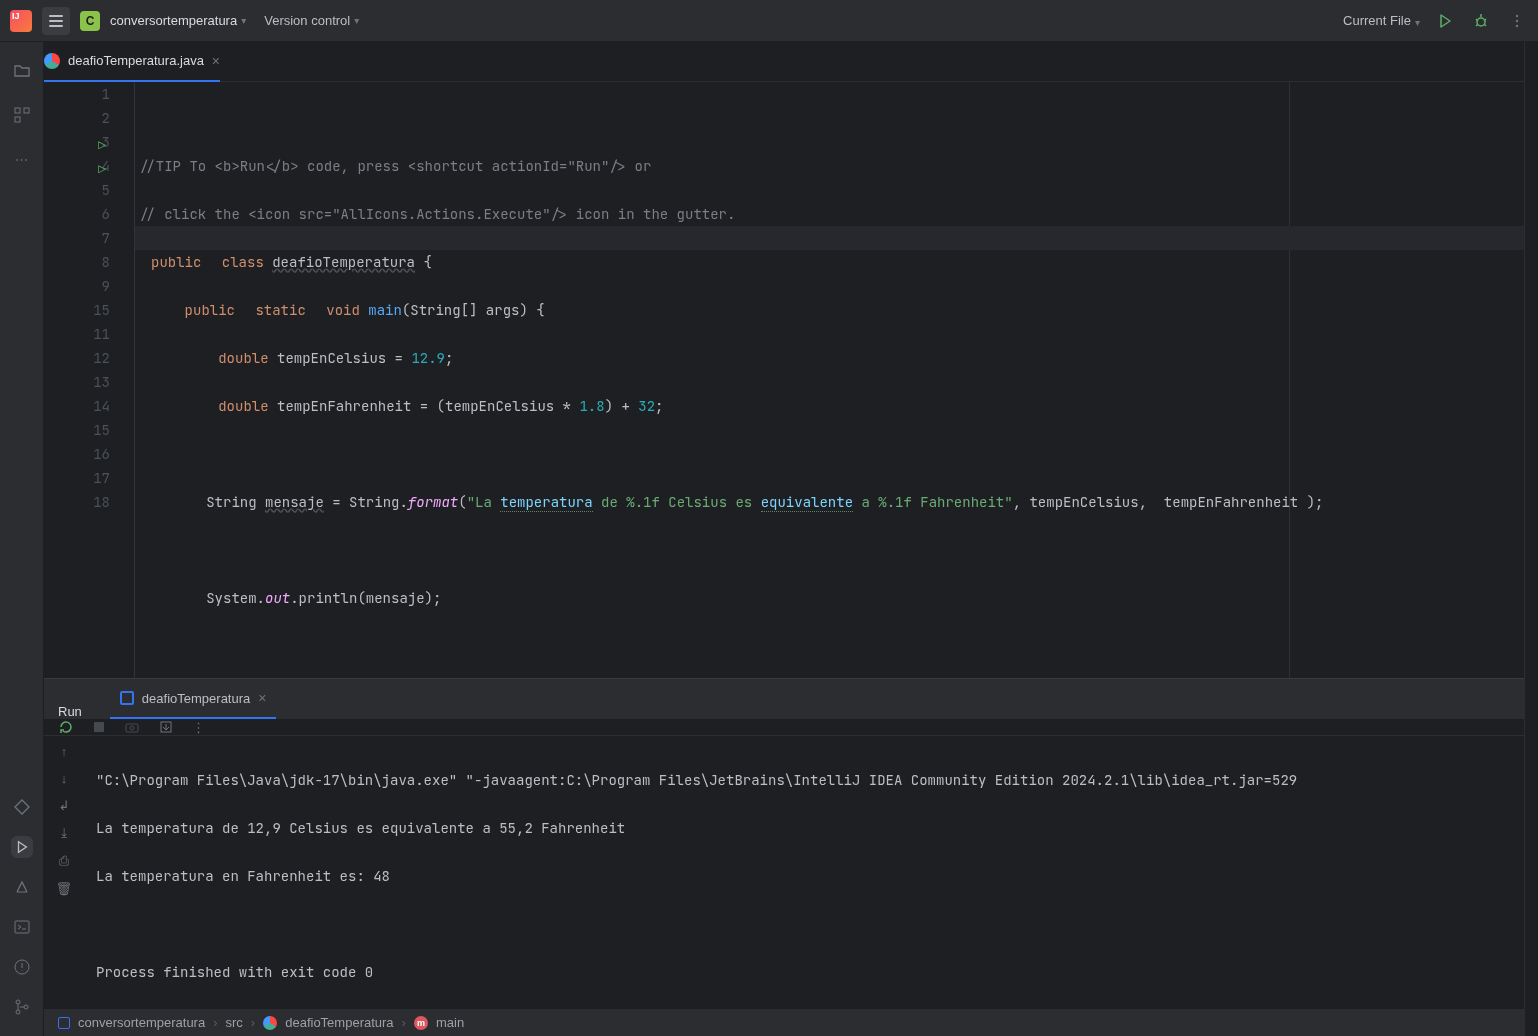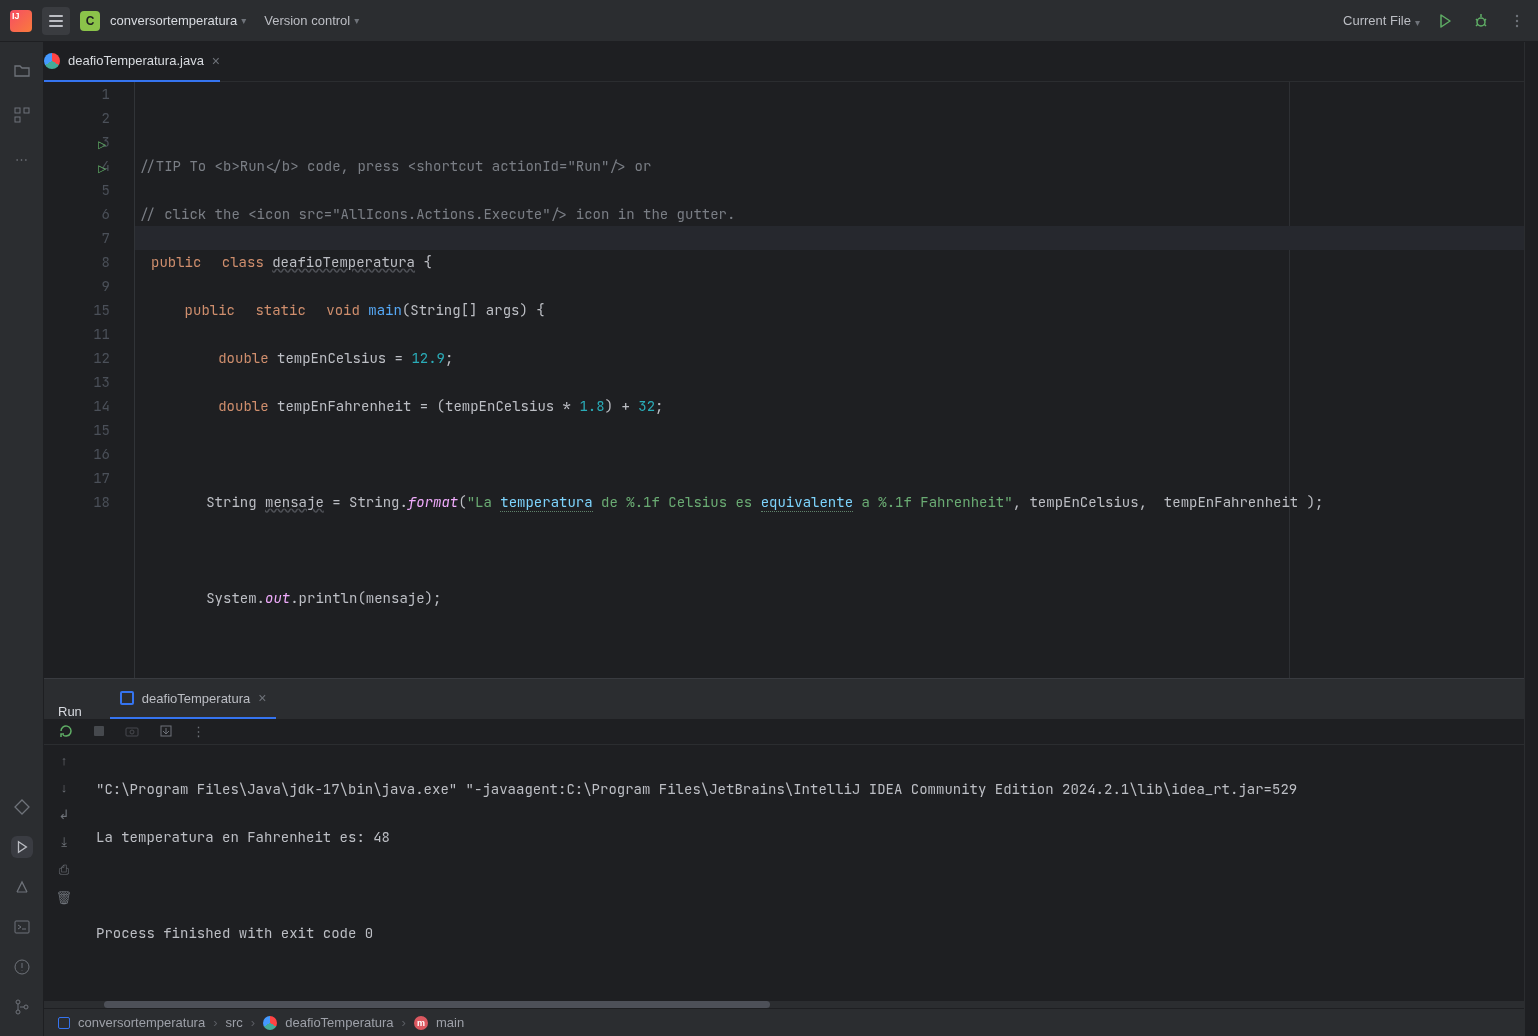--- a/index.html
+++ b/index.html
@@ -284,20 +284,21 @@
           <div class="run-gutter-left">
             <span class="tb-icon">↑</span>
             <span class="tb-icon">↓</span>
             <span class="tb-icon">↲</span>
             <span class="tb-icon">⤓</span>
             <span class="tb-icon">⎙</span>
             <span class="tb-icon">🗑</span>
           </div>
           <div class="console">
 <div>"C:\Program Files\Java\jdk-17\bin\java.exe" "-javaagent:C:\Program Files\JetBrains\IntelliJ IDEA Community Edition 2024.2.1\lib\idea_rt.jar=529</div>
+<div>La temperatura de 12,9 Celsius es equivalente a 55,2 Fahrenheit</div>
 <div>La temperatura en Fahrenheit es: 48</div>
 <div> </div>
 <div>Process finished with exit code 0</div>
           </div>
         </div>
         <div class="console-scroll">
             <div class="console-scroll-inner"></div>
           </div>
       </div>
 

